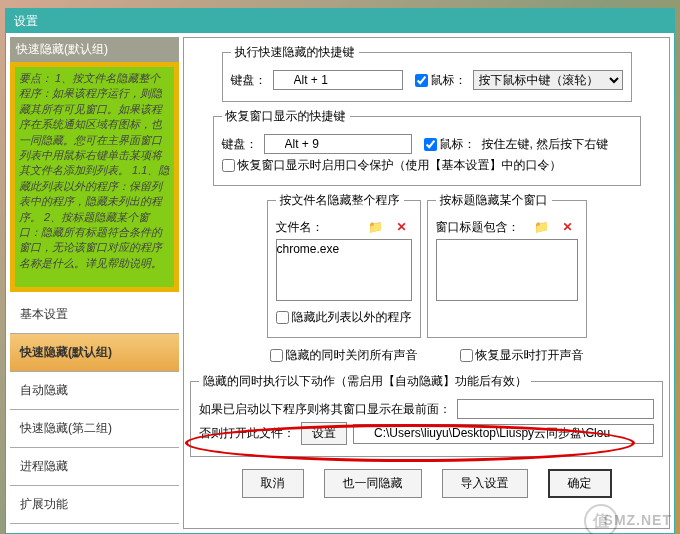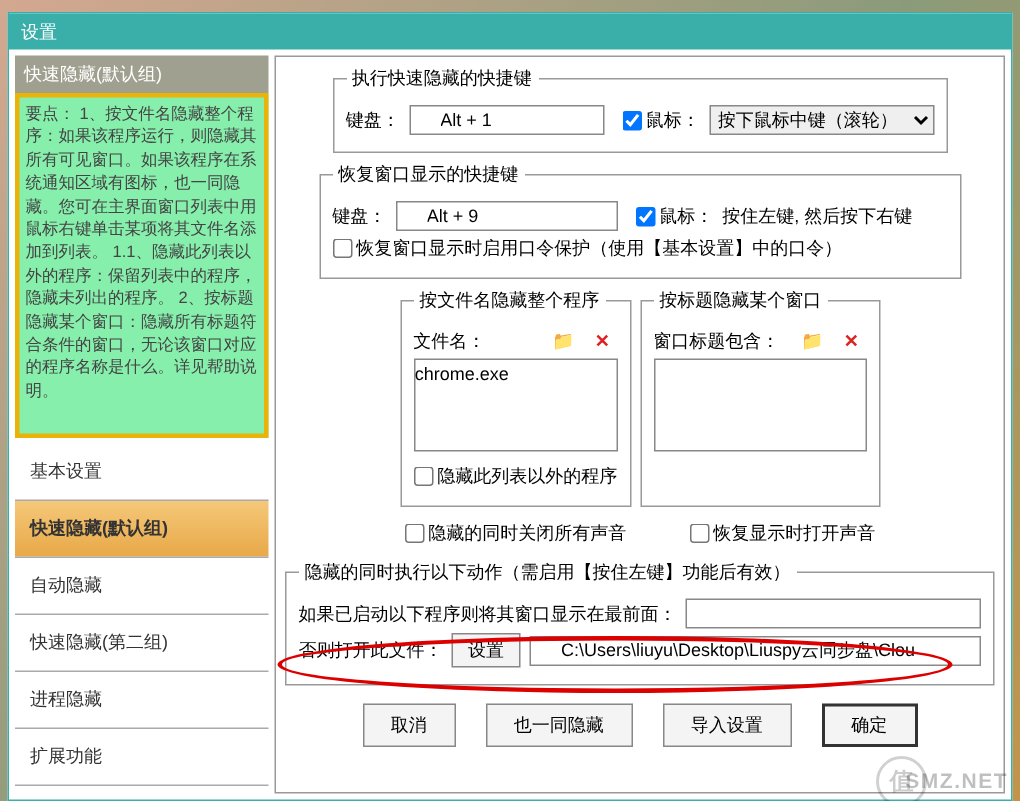--- a/index.html
+++ b/index.html
@@ -2,21 +2,21 @@
 <html><head>
 <meta charset="utf-8">
 <style>
 * { box-sizing: border-box; font-family: "Microsoft YaHei", "SimSun", sans-serif; font-size: 12px; }
 body { margin: 0; padding: 0; background: linear-gradient(135deg, #d4a890, #8b9b7a, #c4944a); width: 680px; height: 534px; overflow: hidden; position: relative; }
 .window { position: absolute; left: 5px; top: 8px; width: 670px; height: 526px; background: #fff; border: 1px solid #3aafa9; }
 .titlebar { background: #3aafa9; color: #fff; padding: 4px 8px; height: 24px; line-height: 16px; }
 .content { display: flex; height: calc(100% - 24px); padding: 4px; gap: 4px; }
 .left-panel { width: 200px; display: flex; flex-direction: column; }
 .section-header { background: #a0a090; color: #fff; padding: 4px 6px; font-size: 12px; }
-.desc-box { background: #86efac; border: 3px solid #eab308; padding: 4px; font-size: 11px; line-height: 1.4; color: #444; height: 230px; overflow: hidden; }
+.desc-box { background: #84cc16; border: 5px solid #eab308; padding: 4px; font-size: 11px; line-height: 1.4; color: #444; height: 230px; overflow: hidden; font-style: italic; }
 .tabs { margin-top: 4px; }
 .tab { display: block; padding: 10px 10px; border-bottom: 1px solid #aaa; cursor: pointer; color: #333; }
 .tab.active { background: linear-gradient(#f5c87a, #e8a847); font-weight: bold; }
 .right-panel { flex: 1; border: 1px solid #999; padding: 6px; display: flex; flex-direction: column; gap: 6px; align-items: center; }
 fieldset { border: 1px solid #999; padding: 6px 8px 8px 8px; margin: 0; }
 legend { font-size: 12px; padding: 0 4px; }
 .row { display: flex; align-items: center; gap: 6px; margin: 3px 0; }
 .row label { white-space: nowrap; }
 input[type=text] { border: 1px solid #888; padding: 2px 20px; font-size: 12px; }
 .cb { display: inline-flex; align-items: center; gap: 3px; }
@@ -131,21 +131,21 @@
             <span>隐藏的同时关闭所有声音</span>
           </label>
         <span style="width:30px"></span>
         <label class="cb">
             <input type="checkbox" style="">
             <span>恢复显示时打开声音</span>
           </label>
       </div>
 
       <fieldset class="circled">
-        <legend>隐藏的同时执行以下动作（需启用【按住左键】功能后有效）</legend>
+        <legend>隐藏的同时执行以下动作（需启用【自动隐藏】功能后有效）</legend>
         <div class="row">
           <label>如果已启动以下程序则将其窗口显示在最前面：</label>
           <input type="text" style="flex: 1 1 0%;">
         </div>
         <div class="row">
           <label>否则打开此文件：</label>
           <button style="padding:2px 10px">设置</button>
           <input type="text" style="flex: 1 1 0%;" value="C:\Users\liuyu\Desktop\Liuspy云同步盘\Clou">
         </div>
         <div class="red-ellipse" style="left:-6px; top:34px; width:450px; height:38px;"></div>

